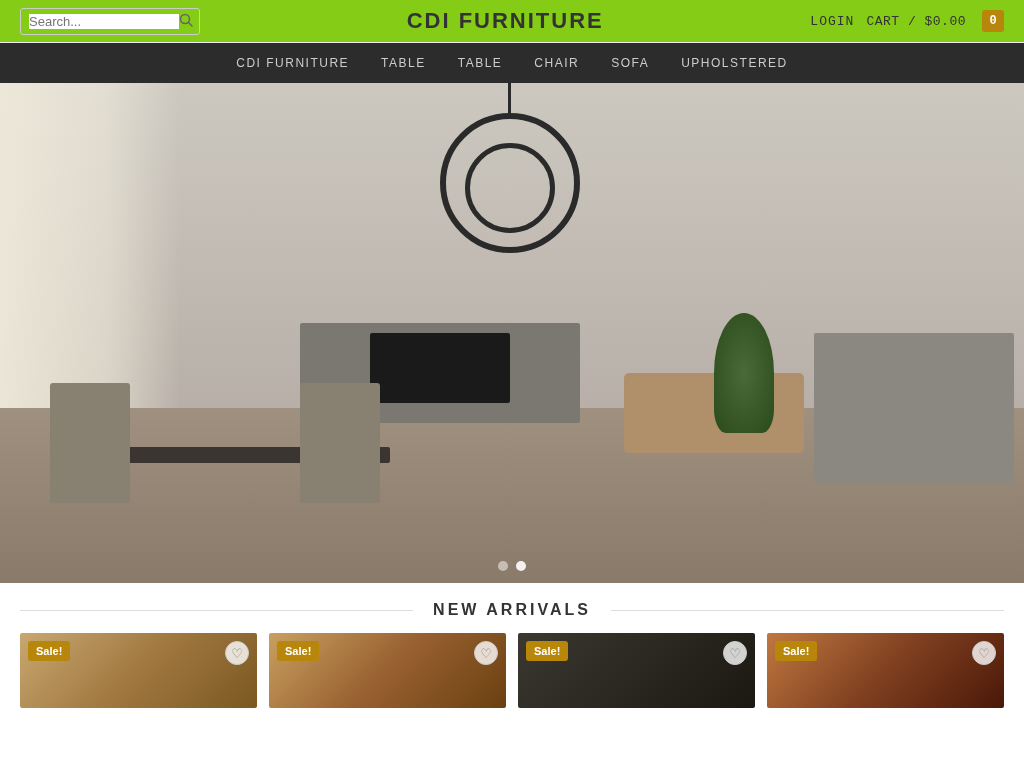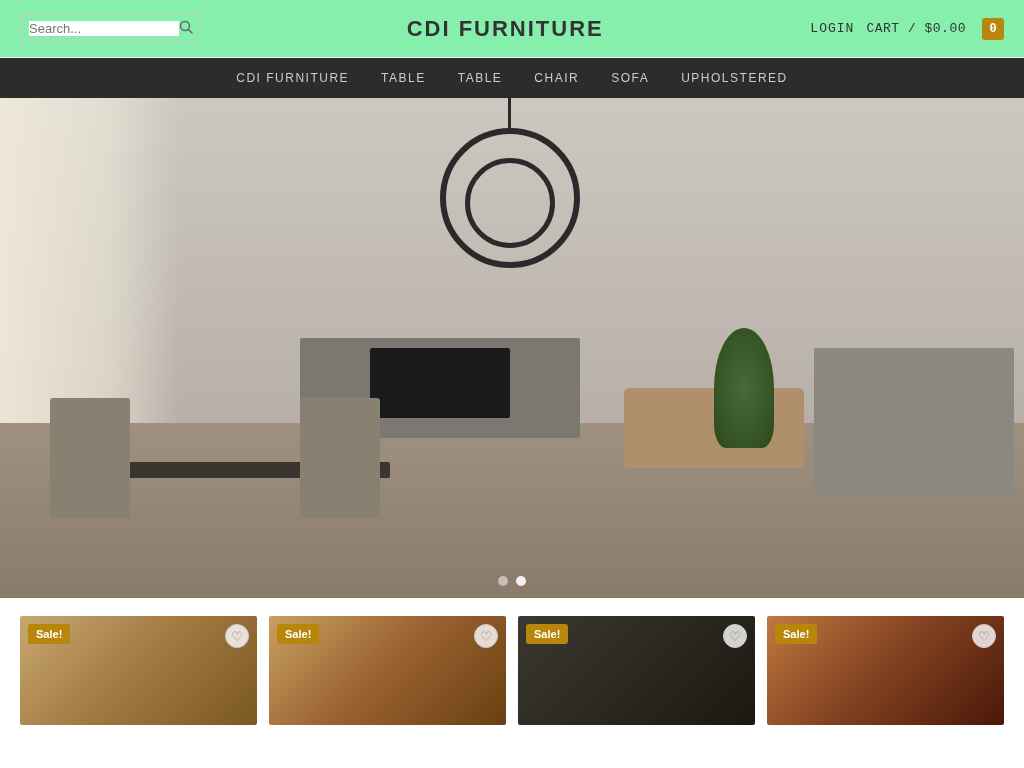--- a/index.html
+++ b/index.html
@@ -4,23 +4,23 @@
   <style>
     * { margin: 0; padding: 0; box-sizing: border-box; }
     body { font-family: Arial, sans-serif; width: 1024px; height: 768px; overflow: hidden; background: #fff; }
 
     
     .header {
       display: flex;
       align-items: center;
       justify-content: space-between;
       padding: 10px 20px;
-      background: #86efac;
+      background: #84cc16;
       border-bottom: 1px solid #eee;
-      height: 58px;
+      height: 43px;
     }
     .search-container {
       display: flex;
       align-items: center;
       border: 1px solid #ccc;
       border-radius: 3px;
       padding: 4px 8px;
       width: 180px;
     }
     .search-input {
@@ -264,21 +264,21 @@
       padding: 0 20px;
     }
     .product-grid {
       display: flex;
       gap: 12px;
     }
     .product-card {
       flex: 1;
       position: relative;
       background: #f5f3f0;
-      height: 109px;
+      height: 75px;
       border-radius: 2px;
       overflow: hidden;
       cursor: pointer;
     }
     .sale-badge {
       position: absolute;
       top: 8px; left: 8px;
       background: #b8860b;
       color: #fff;
       font-size: 11px;
@@ -385,20 +385,25 @@
     <div class="chair-right"></div>
 
     <div class="slider-dots">
       <div class="dot"></div>
       <div class="dot active"></div>
     </div>
   </div>
 </section>
 
 <section class="new-arrivals-section">
+  <div class="section-header">
+    <div class="section-line"></div>
+    <span class="section-title">NEW ARRIVALS</span>
+    <div class="section-line"></div>
+  </div>
 
   <div class="product-grid">
 
     <div class="product-card">
       <div class="product-img-1"></div>
       <span class="sale-badge">Sale!</span>
       <div class="wishlist-icon">♡</div>
     </div>
 
     <div class="product-card">

